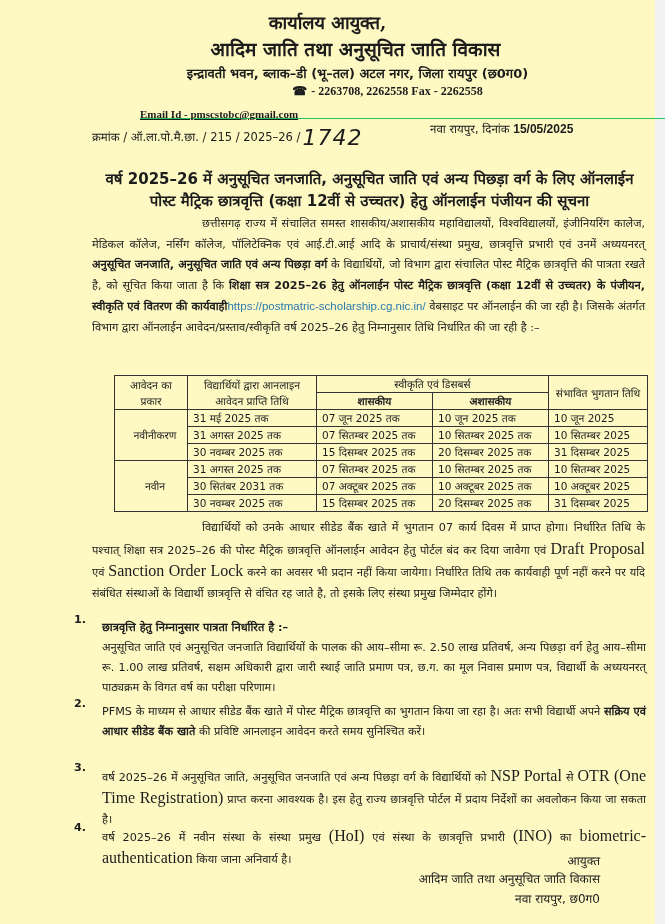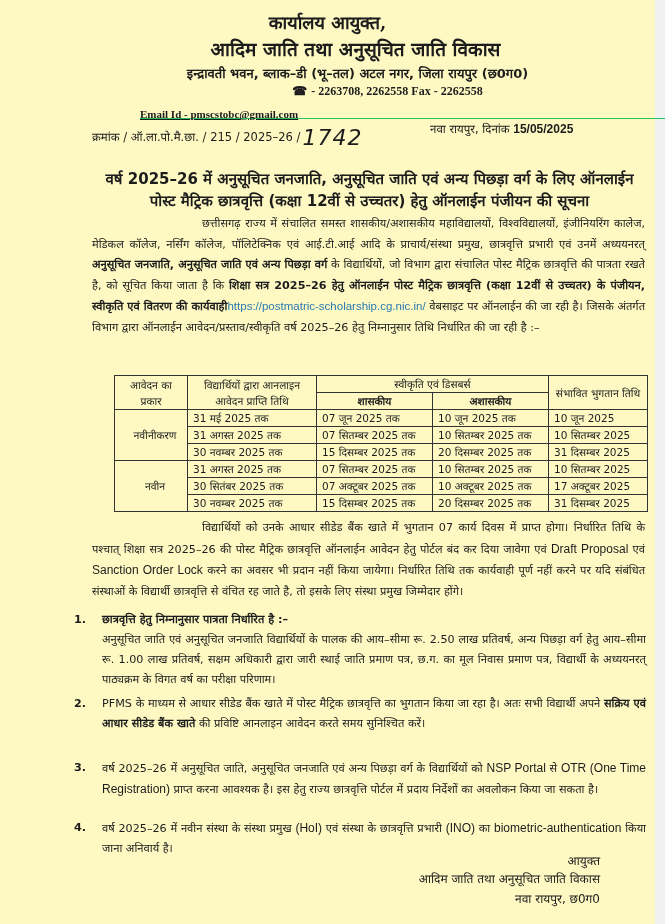--- a/index.html
+++ b/index.html
@@ -45,22 +45,22 @@
   .link { color: #2a7ab0; font-family: "Liberation Sans", sans-serif; font-size: 11.5px; }
   table.sched {
     position: absolute; left: 102px; top: 375px; width: 534px;
     border-collapse: collapse; font-size: 10.5px; margin-left: 12px;
   }
   table.sched th, table.sched td { border: 1px solid #333; padding: 0 5px; height: 16px; }
   table.sched th { font-weight: normal; text-align: center; line-height: 16px; }
   table.sched td.type { text-align: center; vertical-align: middle; padding-left: 13px; }
   .list { position: absolute; left: 74px; width: 572px; font-size: 11.2px; line-height: 20px; }
   .list .num { position: absolute; left: 0; top: 0; font-weight: bold; }
-  .list .body { margin-left: 28px; text-align: justify; }
-  .en { font-family: Liberation Sans, sans-serif; font-size: 12px; }
+  .list .body { margin-left: 28px; text-align: justify; margin-top: 8px; }
+  .en { font-family: Liberation Serif, serif; font-size: 16px; }
   .sig-area { position: absolute; left: 400px; top: 808px; width: 230px; height: 55px; }
   .sig-date { position: absolute; left: 126px; top: 6px; font-style: italic; font-size: 17px; font-family: "DejaVu Serif", serif; }
   .signoff { position: absolute; left: 340px; width: 260px; text-align: right; font-size: 12px; }
 </style>
 </head>
 <body>
 
 <div class="page">
 
   <div class="hdr-line h1">कार्यालय आयुक्त,</div>
@@ -126,24 +126,24 @@
         <td>31 दिसम्बर 2025</td>
       </tr>
       <tr>
         <td class="type" rowspan="3">नवीन</td>
         <td>31 अगस्त 2025 तक</td>
         <td>07 सितम्बर 2025 तक</td>
         <td>10 सितम्बर 2025 तक</td>
         <td>10 सितम्बर 2025</td>
       </tr>
       <tr>
-        <td>30 सितंबर 2025 तक</td>
+        <td>30 सितंबर 2031 तक</td>
         <td>07 अक्टूबर 2025 तक</td>
         <td>10 अक्टूबर 2025 तक</td>
-        <td>17 अक्टूबर 2025</td>
+        <td>10 अक्टूबर 2025</td>
       </tr>
       <tr>
         <td>30 नवम्बर 2025 तक</td>
         <td>15 दिसम्बर 2025 तक</td>
         <td>20 दिसम्बर 2025 तक</td>
         <td>31 दिसम्बर 2025</td>
       </tr>
     </tbody>
   </table>
 

